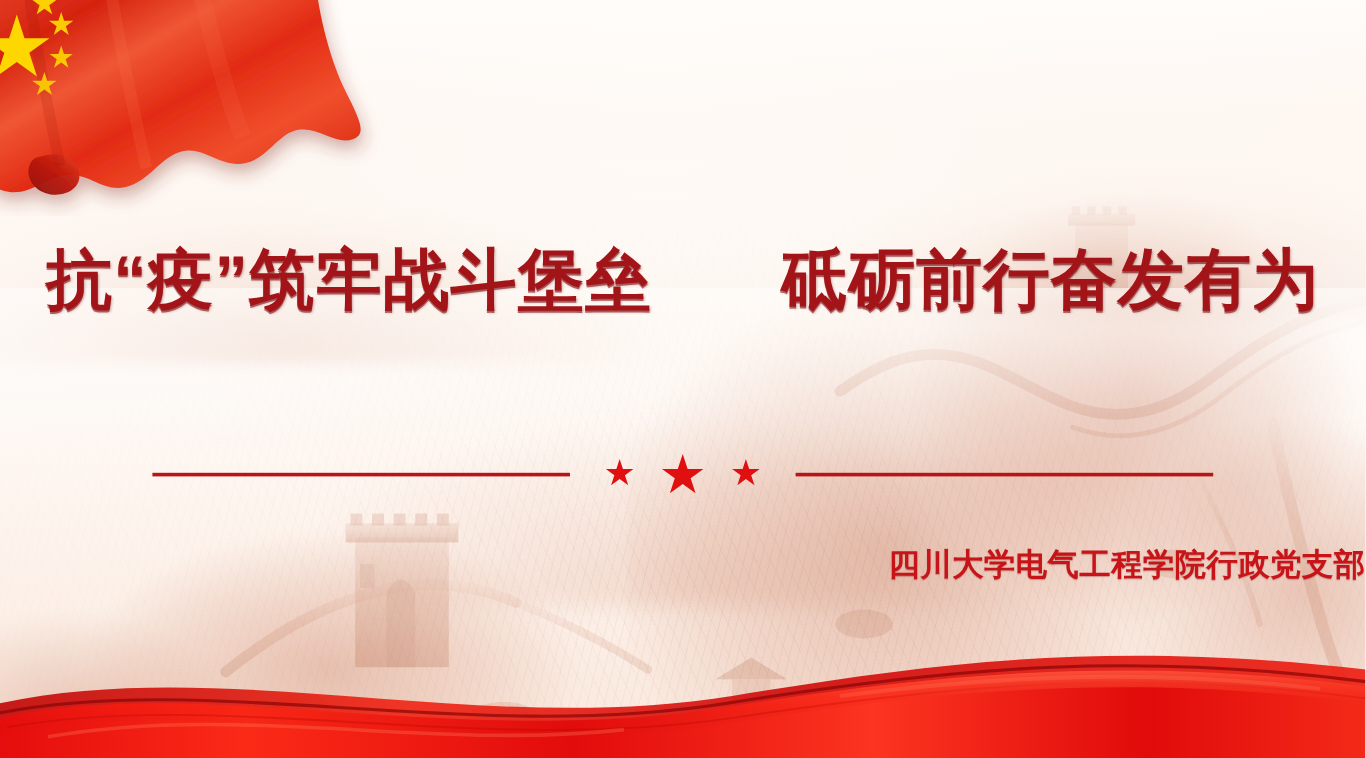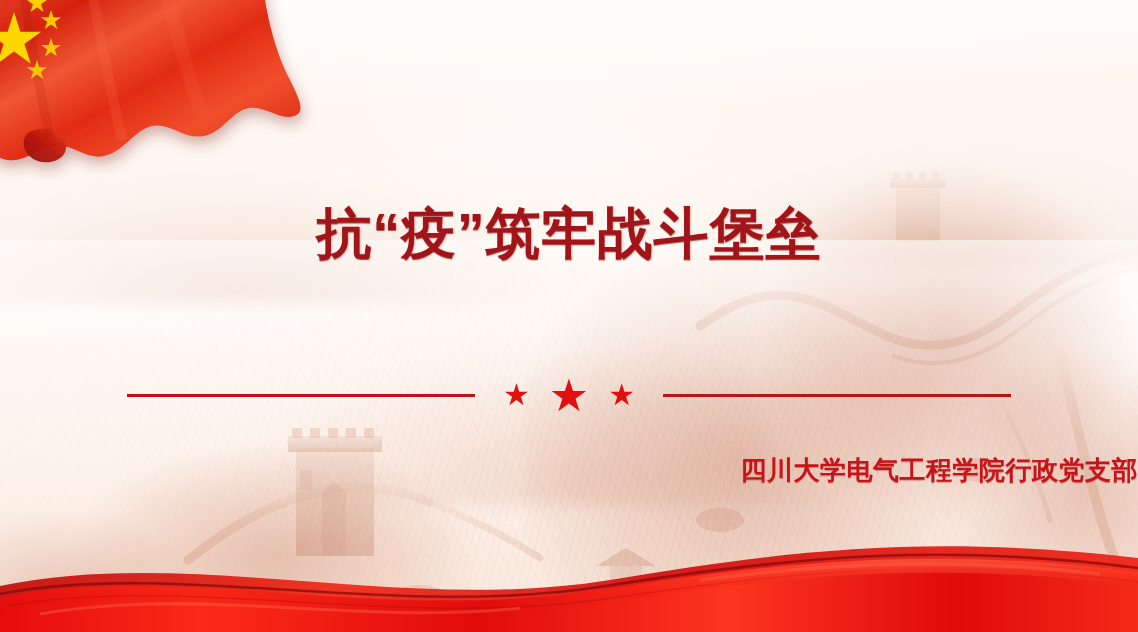--- a/index.html
+++ b/index.html
@@ -321,20 +321,21 @@
       <path d="M20 22 l6.4 19.8 h20.8 l-16.8 12.2 6.4 19.8 -16.8 -12.2 -16.8 12.2 6.4 -19.8 -16.8 -12.2 h20.8 z" opacity=".96"></path>
       <path d="M43 2 l2.5 7.6 h8 l-6.5 4.7 2.5 7.6 -6.5 -4.7 -6.5 4.7 2.5 -7.6 -6.5 -4.7 h8 z" opacity=".93"></path>
       <path d="M57 20 l2.4 7.3 h7.7 l-6.2 4.5 2.4 7.3 -6.3 -4.5 -6.2 4.5 2.4 -7.3 -6.3 -4.5 h7.7 z" opacity=".9"></path>
       <path d="M57 48 l2.3 7 h7.4 l-6 4.4 2.3 7 -6 -4.3 -6 4.3 2.3 -7 -6 -4.4 h7.4 z" opacity=".86"></path>
       <path d="M43 70 l2.4 7.3 h7.7 l-6.2 4.5 2.4 7.3 -6.3 -4.5 -6.2 4.5 2.4 -7.3 -6.3 -4.5 h7.7 z" opacity=".84"></path>
     </g>
   </svg>
 
   <div class="headline">
     <span class="headline-part">抗“疫”筑牢战斗堡垒</span>
+    <span class="headline-part">砥砺前行奋发有为</span>
   </div>
 
   <div class="divider-row">
     <div class="rule rule-left"></div>
     <div class="stars">
       <span class="star star-sm">★</span>
       <span class="star star-lg">★</span>
       <span class="star star-sm">★</span>
     </div>
     <div class="rule rule-right"></div>

